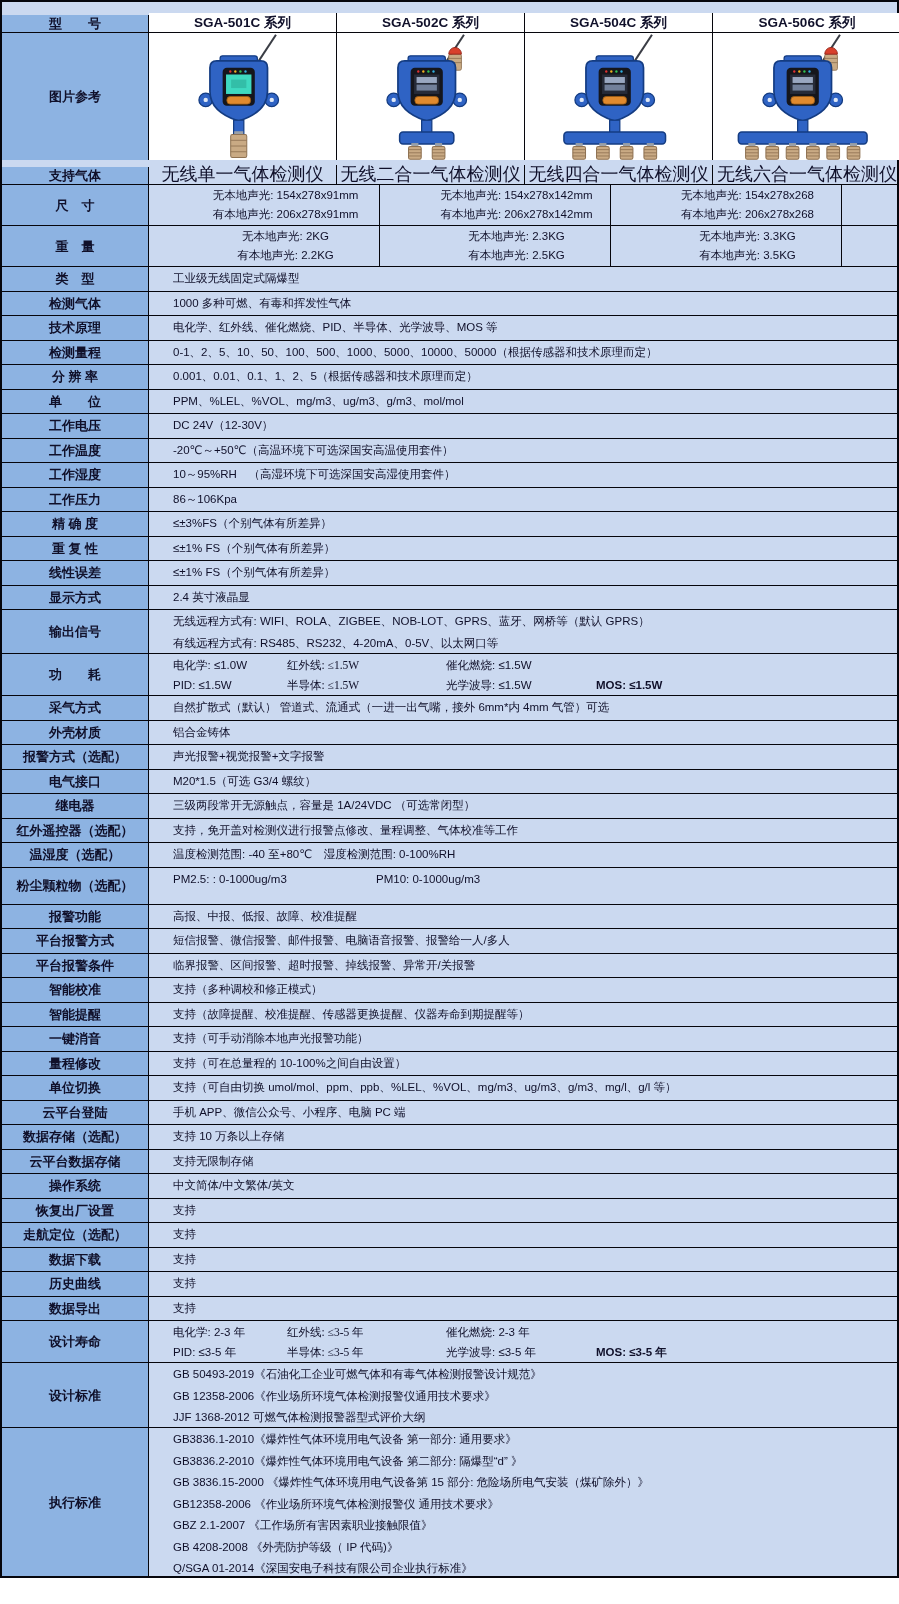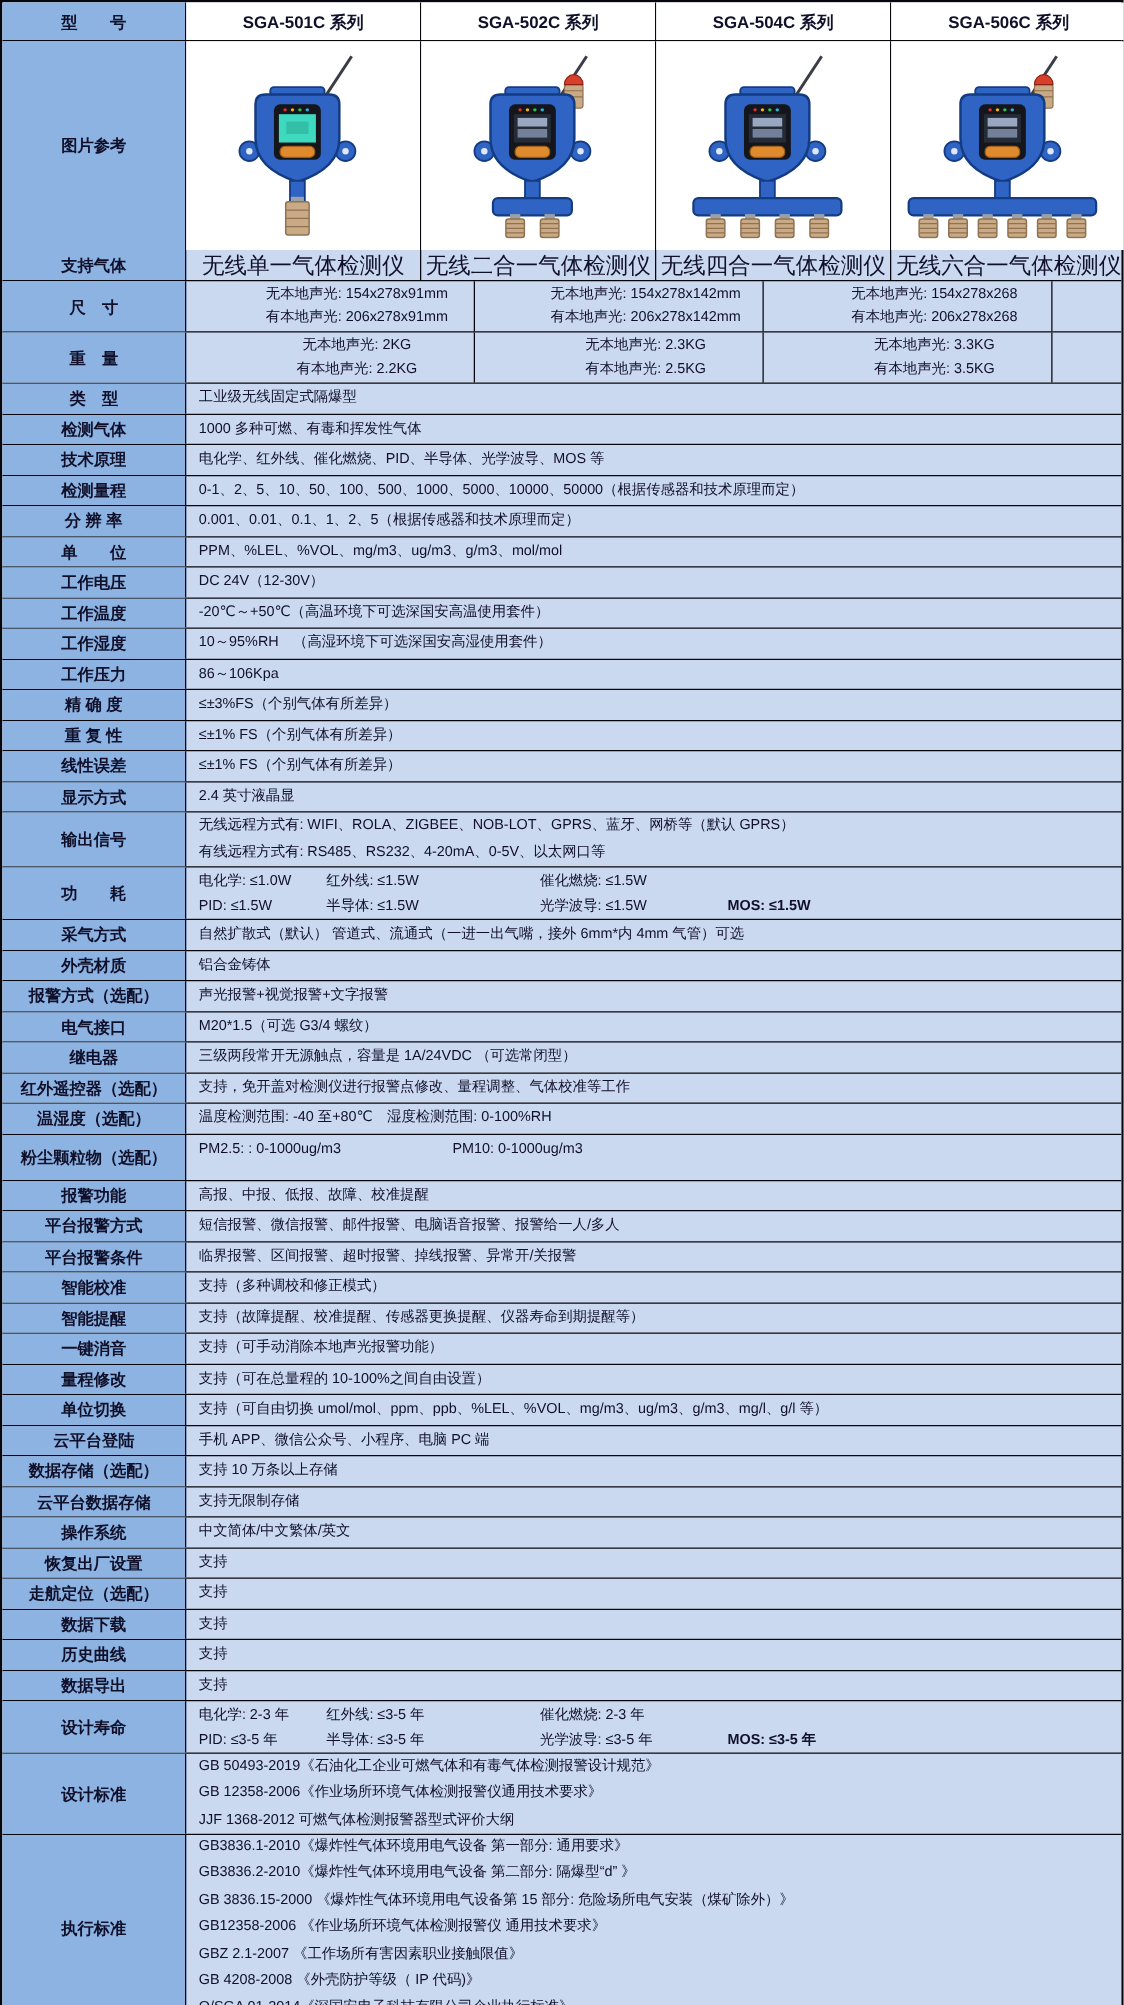--- a/index.html
+++ b/index.html
@@ -2,43 +2,43 @@
 <html style="--label-bg: #8DB3E2; --value-bg: #CBD9F0; --border: #06060c; --text: #10102a;"><head>
 <meta charset="utf-8">
 <style>
   :root{
     --label-bg:#8DB3E2; --value-bg:#CBD9F0; --border:#06060c; --text:#10102a;
   }
   *{box-sizing:border-box; margin:0; padding:0;}
   body{font-family:"Liberation Sans","DejaVu Sans",sans-serif; color:var(--text); background:#fff;}
   .spec-table{width:899px; border:2px solid var(--border);}
   .row{display:flex; border-top:1.5px solid var(--border); background:var(--value-bg);}
-  .row:first-child{border-top:none;}
+  .row:first-child{border-top:none;align-items:flex-end;}
   .lbl{width:147px; flex:0 0 147px; background:var(--label-bg); font-weight:bold; font-size:13px;
        display:flex; align-items:center; justify-content:center; text-align:center;
        border-right:1.5px solid var(--border); line-height:15px; padding:1px 2px;}
-  .val{flex:1; display:flex; flex-direction:column; justify-content:center; padding:1px 6px 1px 10px;
-       font-size:11.5px; line-height:21.5px;}
+  .val{flex:1; display:flex; flex-direction:column; padding:1px 6px 1px 10px;
+       font-size:11.5px; line-height:21.5px;margin-left:14px;}
   .val .ln{white-space:nowrap;}
   .cell{width:188px; flex:0 0 188px; border-right:1.5px solid var(--border);
         display:flex; flex-direction:column; align-items:center; justify-content:center;
         text-align:center; font-size:11.5px; line-height:19px;}
   .row .cell:last-child, .row .val:last-child{border-right:none;}
   .r-head{height:30px;}
   .r-head .cell{background:#fff; font-weight:bold; font-size:13.5px;}
-  .r-photo{height:168px;}
+  .r-photo{height:128px;}
   .r-photo .cell{background:#fff;}
   .r-c1{height:24px;}
   .r-c1 .cell{font-size:18px;}
   .r-c2{height:41px;gap:43px;}
   .r-s{min-height:21.5px;}
   .r-g{height:42px;}
   .gline{position:relative; height:34px; line-height:20px;}
   .gline span{position:absolute; top:0; white-space:nowrap;}
-  .g0{left:0;} .g1{left:102px;} .g2c{left:273px;} .g3{left:423px;font-weight:bold;}
+  .g0{left:0;} .g1{left:114px;font-family:Liberation Serif, serif;} .g2c{left:273px;} .g3{left:423px;font-weight:bold;}
   .p0{left:0;} .p1{left:203px;}
   .device{height:148px;}
 </style>
 </head>
 <body>
 
 <div class="spec-table">
   <div class="row r-head">
     <div class="lbl">型　　号</div>
     <div class="cell">SGA-501C 系列</div>

